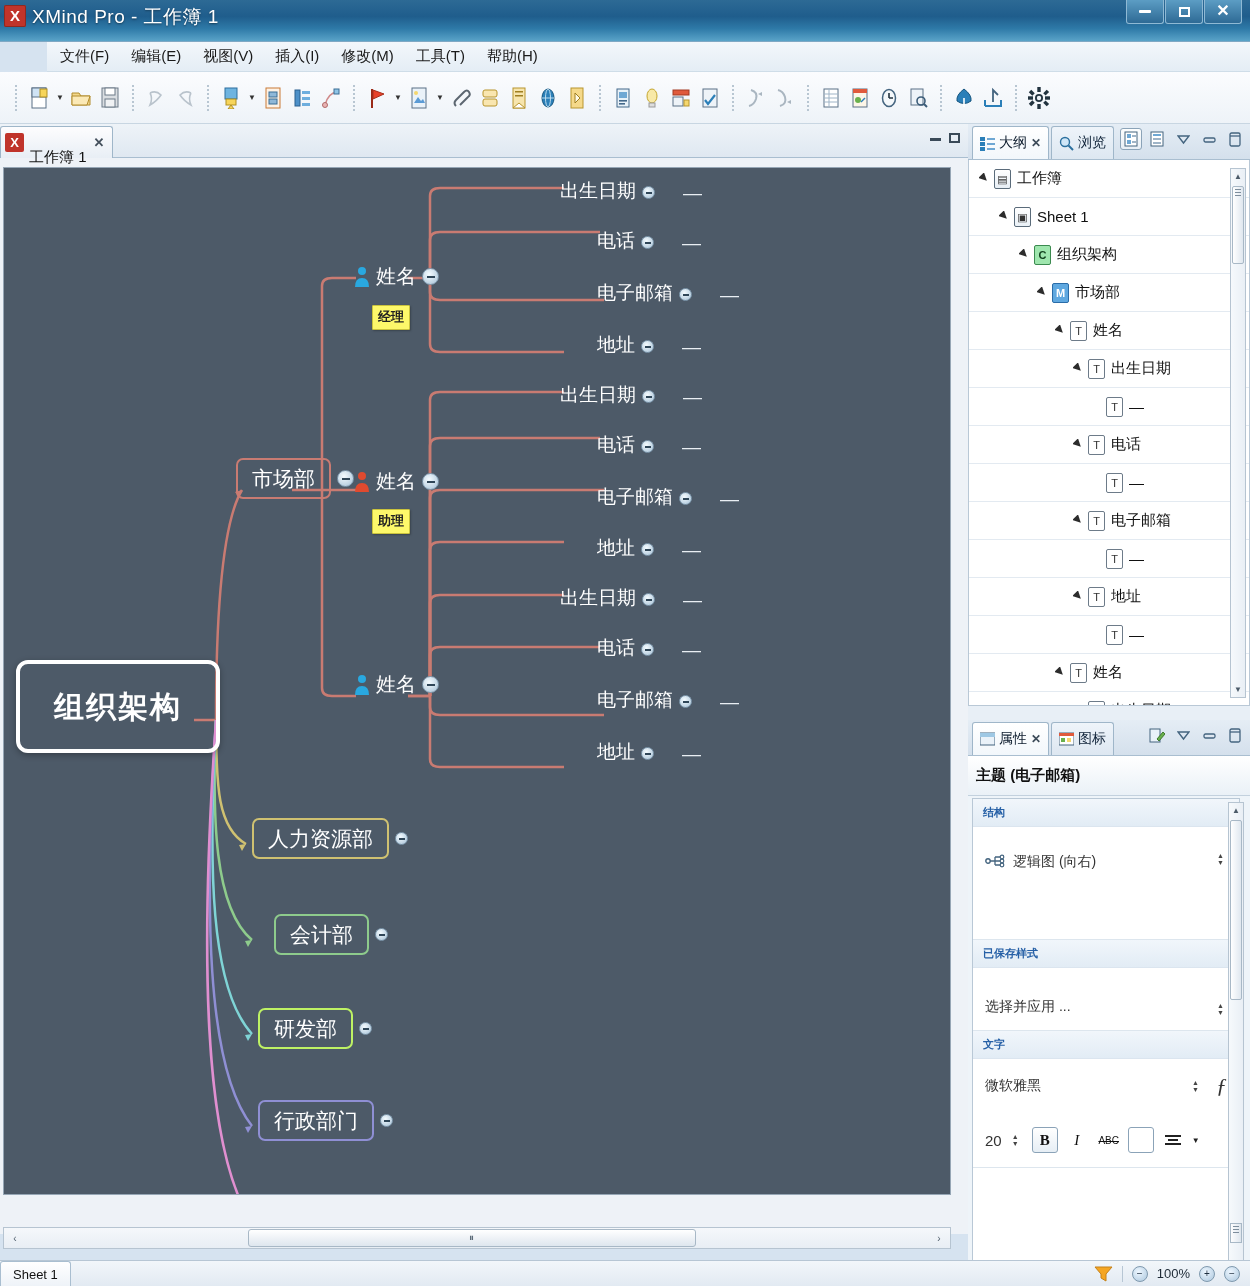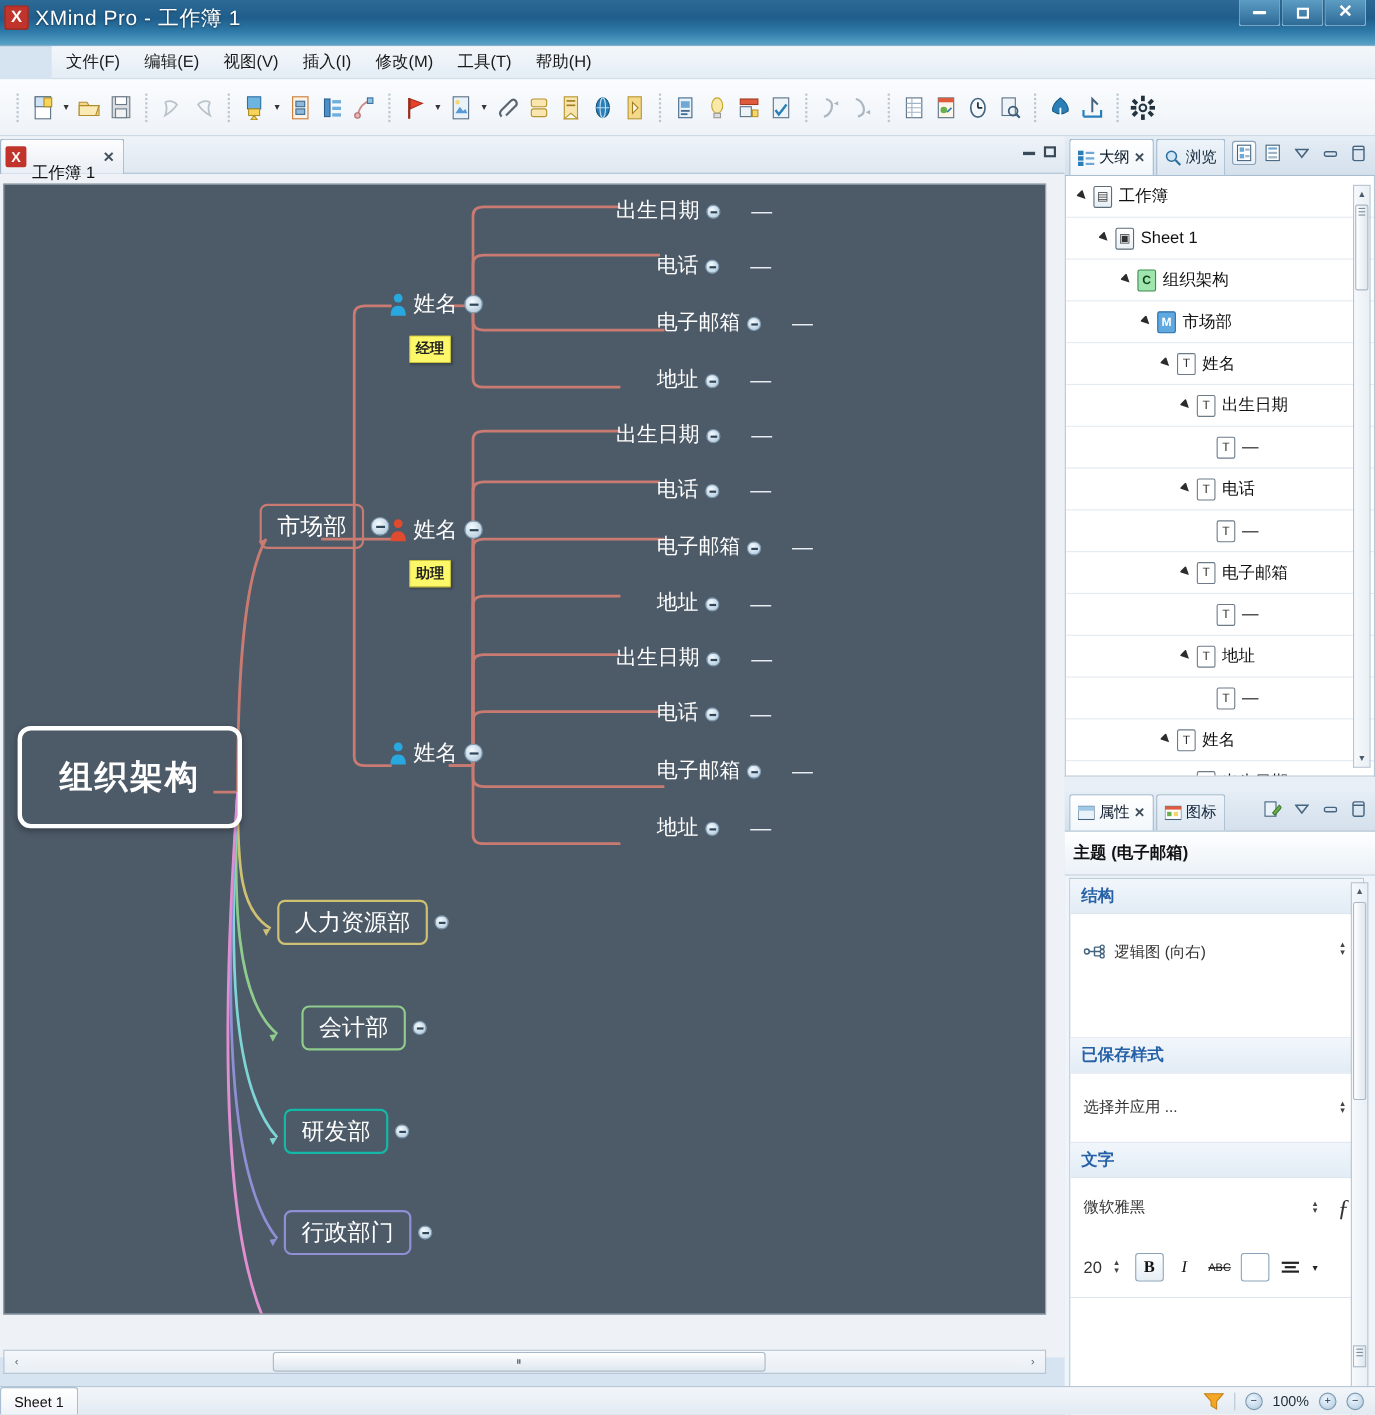--- a/index.html
+++ b/index.html
@@ -266,21 +266,21 @@
     border-bottom:1px solid #c3d1de; display:flex; align-items:center; padding-left:8px;
     font-size:15px; color:#111; font-weight:bold;
   }
   #props-body {
     position:absolute; left:4px; top:78px; width:268px; height:600px;
     background:#ffffff; border:1px solid #b9c8d6; overflow:hidden;
   }
   .prop-sec { border-bottom:1px solid #dde6ee; }
   .prop-title {
     background: linear-gradient(180deg,#f1f6fb,#e2ecf5);
-    color:#2660a6; font-size:15px; font-weight:bold; padding:6px 10px;
+    color:#2660a6; font-size:11px; font-weight:bold; padding:6px 10px;
     border-bottom:1px solid #dbe5ef;
   }
   .prop-row {
     display:flex; align-items:center; padding:14px 12px; gap:8px;
     font-size:14px; color:#333; min-height:40px;
   }
   .spinner { margin-left:auto; width:10px; display:flex; flex-direction:column; gap:1px; font-size:7px; color:#444; line-height:6px;}
   .pbtn {
     border:1px solid #8ba3b8; border-radius:3px; background:linear-gradient(180deg,#fff,#e6eef5);
     width:26px; height:26px; display:flex;align-items:center;justify-content:center;
@@ -636,21 +636,21 @@
             <i></i>
           </div>
       </div>
       <div class="node" style="left:254px; top:746px;padding-left:16px;">
         <div class="node-box" style="border:2px solid #8ecb8c;">会计部</div>
         <div class="collapse-dot sm">
             <i></i>
           </div>
       </div>
       <div class="node" style="left:254px; top:840px;">
-        <div class="node-box" style="border:2px solid #14b8a6;">研发部</div>
+        <div class="node-box" style="border:2px solid #bef264;">研发部</div>
         <div class="collapse-dot sm">
             <i></i>
           </div>
       </div>
       <div class="node" style="left:254px; top:932px;">
         <div class="node-box" style="border:2px solid #8f8fd4;">行政部门</div>
         <div class="collapse-dot sm">
             <i></i>
           </div>
       </div>
@@ -1026,21 +1026,21 @@
           <span>逻辑图 (向右)</span>
           <span class="spinner">
               <span>▲</span>
               <span>▼</span>
             </span>
         </div>
       </div>
 
       <div class="prop-sec">
         <div class="prop-title">已保存样式</div>
-        <div class="prop-row" style="min-height:62px;">
+        <div class="prop-row" style="min-height:62px;align-items:flex-end;">
           <span>选择并应用 ...</span>
           <span class="spinner">
               <span>▲</span>
               <span>▼</span>
             </span>
         </div>
       </div>
 
       <div class="prop-sec">
         <div class="prop-title">文字</div>

